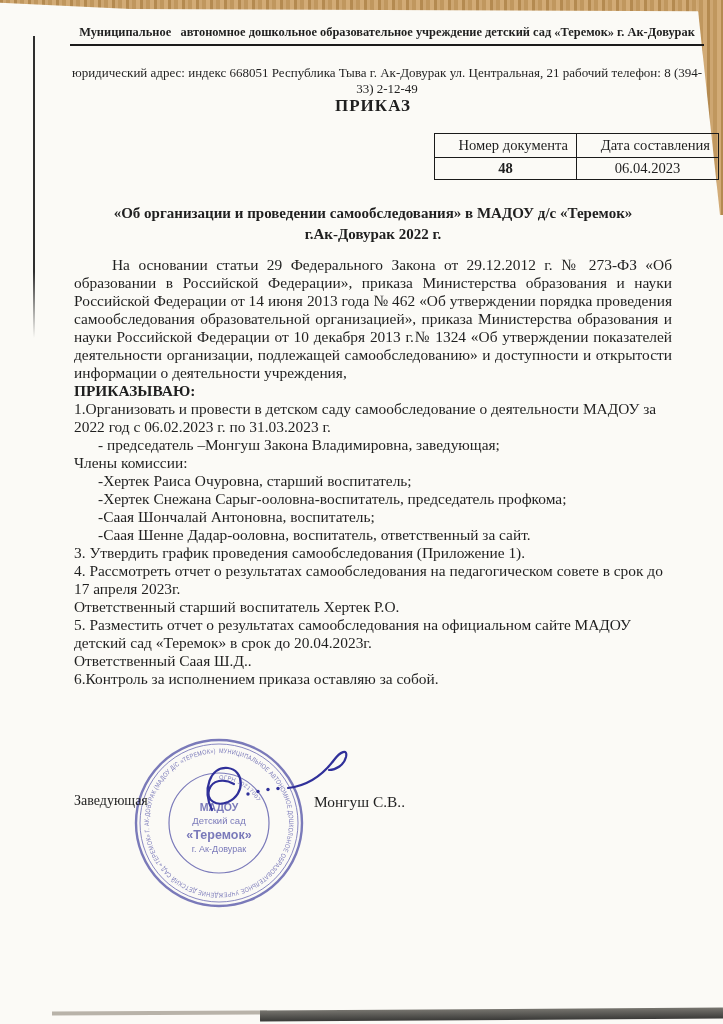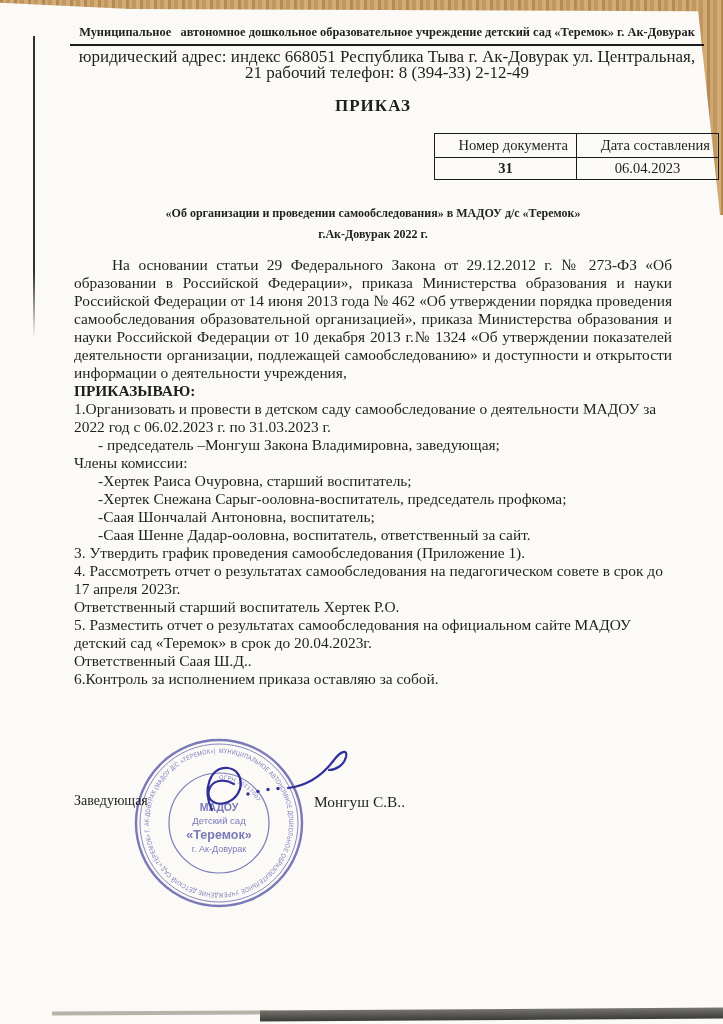--- a/index.html
+++ b/index.html
@@ -22,35 +22,35 @@
     background:linear-gradient(#2e2e2e 0 78%,rgba(46,46,46,0));}
   .bottom-shadow-light{position:absolute;left:52px;top:1011px;width:215px;height:4px;
     background:#b8b3a9;transform:rotate(-0.3deg);}
   .bottom-shadow-dark{position:absolute;left:260px;top:1009px;width:463px;height:11px;
     background:linear-gradient(#77756f,#3a3a38);transform:rotate(-0.35deg);}
 
   
   .org-header{position:absolute;left:70px;top:24px;width:634px;text-align:center;}
   .org-name{font-weight:bold;font-size:12.4px;line-height:16px;white-space:pre-wrap;
     padding-bottom:4px;border-bottom:2px solid #1b1b1b;}
-  .org-address{font-size:17px;line-height:16px;padding-top:3px;}
+  .org-address{font-size:13px;line-height:16px;padding-top:19px;}
 
   .doc-title{position:absolute;left:74px;top:96px;width:598px;text-align:center;
     font-weight:bold;font-size:17px;letter-spacing:1px;}
 
   
   table.doc-table{position:absolute;left:434px;top:133px;border-collapse:collapse;}
   table.doc-table td{border:1.6px solid #1a1a1a;width:129px;
     font-size:14.6px;line-height:18px;vertical-align:top;}
   td.th{text-align:right;padding:2px 8px 3px 4px;}
   td.val{text-align:center;padding:1px 4px 2px 4px;}
   td.num{font-weight:bold;}
 
   .subject{position:absolute;left:74px;top:203px;width:598px;text-align:center;
-    font-weight:bold;font-size:12px;line-height:21px;}
+    font-weight:bold;font-size:15px;line-height:21px;}
 
   
   .body-block{position:absolute;left:74px;top:256px;width:598px;}
   .body-block p{margin:0;font-size:15.4px;line-height:18px;}
   .preamble{text-align:justify;text-indent:38px;}
   .resolve{font-weight:bold;font-size:16px;}
   .indent{padding-left:24px;}
 
   
   .sig-position{position:absolute;left:74px;top:793px;font-size:14px;}
@@ -75,21 +75,21 @@
 
 <div class="doc-title">ПРИКАЗ</div>
 
 <table class="doc-table">
   <tbody>
     <tr>
       <td class="th">Номер документа</td>
       <td class="th">Дата составления</td>
     </tr>
     <tr>
-      <td class="val num">31</td>
+      <td class="val num">48</td>
       <td class="val">06.04.2023</td>
     </tr>
   </tbody>
 </table>
 
 <div class="subject">
   <div>«Об организации и проведении самообследования» в МАДОУ д/с «Теремок»</div>
   <div>г.Ак-Довурак 2022 г.</div>
 </div>
 

